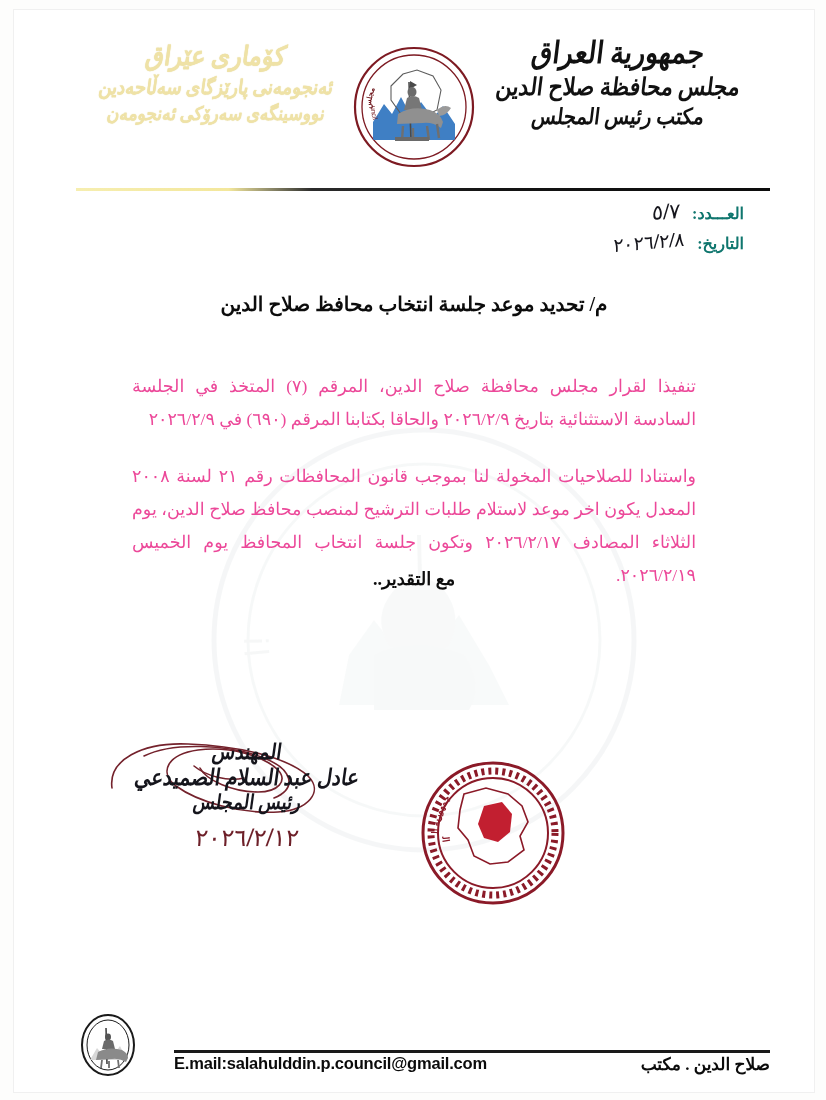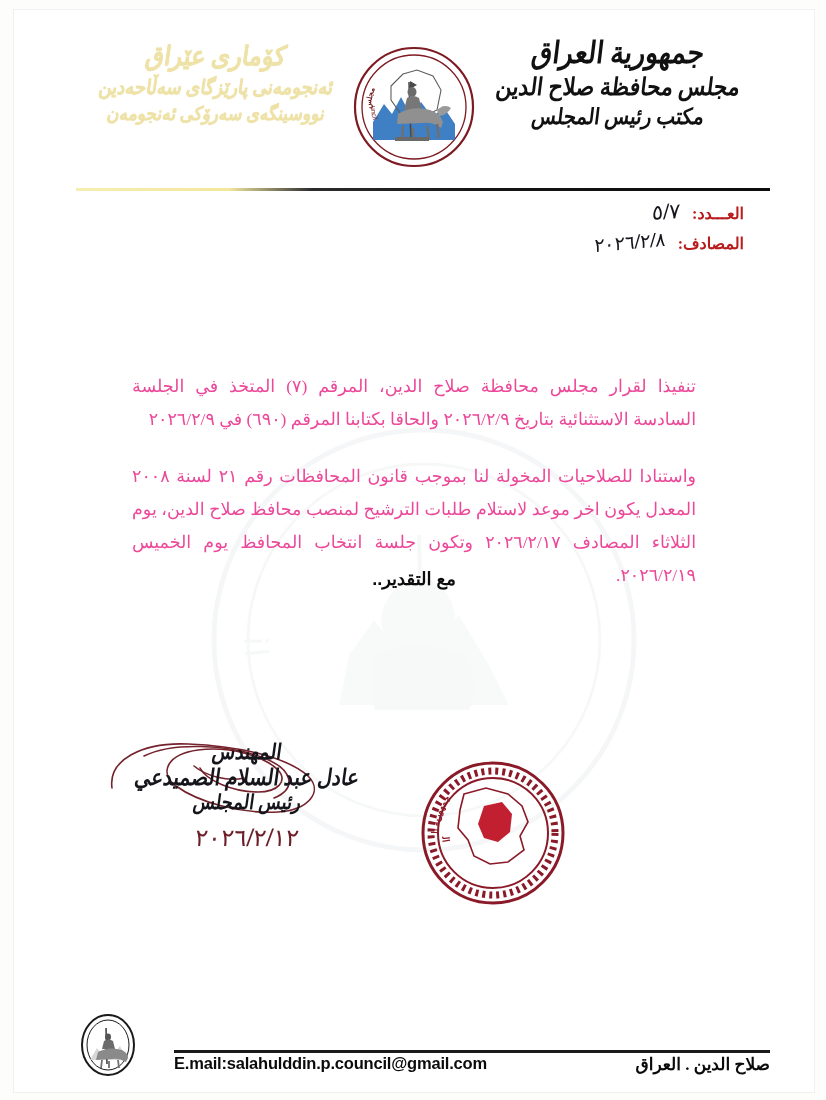--- a/index.html
+++ b/index.html
@@ -121,21 +121,21 @@
     display: flex;
     flex-direction: row;
     align-items: baseline;
     justify-content: flex-start;
     margin-bottom: 7px;
     white-space: nowrap;
   }
   .reflabel {
     font-size: 16px;
     font-weight: bold;
-    color: #b91c1c;
+    color: #0f766e;
     font-family: "Liberation Serif", "DejaVu Serif", serif;
   }
   .refval {
     font-size: 21px;
     color: #15151c;
     margin-right: 12px;
     font-family: "Liberation Sans", "DejaVu Sans", sans-serif;
     transform: rotate(-4deg) skewX(-6deg);
     display: inline-block;
     letter-spacing: 2px;
@@ -184,21 +184,21 @@
     left: 0; right: 0;
     top: 558px;
     text-align: center;
     direction: rtl;
     z-index: 3;
   }
   .closing span {
     font-size: 18px;
     font-weight: bold;
     color: #0c0c0c;
-    font-family: Liberation Sans, sans-serif;
+    font-family: Liberation Serif, serif;
   }
 
   
   .sigblock {
     position: absolute;
     left: 108px;
     top: 732px;
     width: 250px;
     text-align: center;
     direction: rtl;
@@ -355,25 +355,28 @@
     </div>
 
     <div class="hdr-rule"></div>
 
     <div class="refblock">
       <div class="refrow">
         <span class="reflabel">العـــدد:</span>
         <span class="refval">٥/٧</span>
       </div>
       <div class="refrow">
-        <span class="reflabel">المصادف:</span>
+        <span class="reflabel">التاريخ:</span>
         <span class="refval date">٢٠٢٦/٢/٨</span>
       </div>
     </div>
 
+    <div class="subject">
+      <span>م/ تحديد موعد جلسة انتخاب محافظ صلاح الدين</span>
+    </div>
 
     <div class="body-text">
       <p class="para p1">تنفيذا لقرار مجلس محافظة صلاح الدين، المرقم (٧) المتخذ في الجلسة السادسة الاستثنائية بتاريخ ٢٠٢٦/٢/٩ والحاقا بكتابنا المرقم (٦٩٠) في ٢٠٢٦/٢/٩</p>
       <p class="para p2">واستنادا للصلاحيات المخولة لنا بموجب قانون المحافظات رقم ٢١ لسنة ٢٠٠٨ المعدل يكون اخر موعد لاستلام طلبات الترشيح لمنصب محافظ صلاح الدين، يوم الثلاثاء المصادف ٢٠٢٦/٢/١٧ وتكون جلسة انتخاب المحافظ يوم الخميس ٢٠٢٦/٢/١٩.</p>
     </div>
 
     <div class="closing">
       <span>مع التقدير..</span>
     </div>
 
@@ -429,16 +432,16 @@
         <path d="M24,27 q5,-3 9,0 l2,8 l-13,0 Z" fill="#6b6b6b"></path>
         <path d="M18,38 q11,-6 24,-2 q6,3 6,8 l-2,4 q-7,-4 -14,-3 l-16,1 Z" fill="#8a8a8a"></path>
         <path d="M22,46 L21,54 M29,47 L29,54 M38,46 L39,54" stroke="#6f6f6f" stroke-width="1.8"></path>
       </svg>
     </div>
 
     <div class="footer-rule"></div>
 
     <div class="footer-mail">E.mail:salahulddin.p.council@gmail.com</div>
 
-    <div class="footer-addr">صلاح الدين . العراق</div>
+    <div class="footer-addr">صلاح الدين . مكتب</div>
 
   </div>
 </div>
 
 </body></html>

